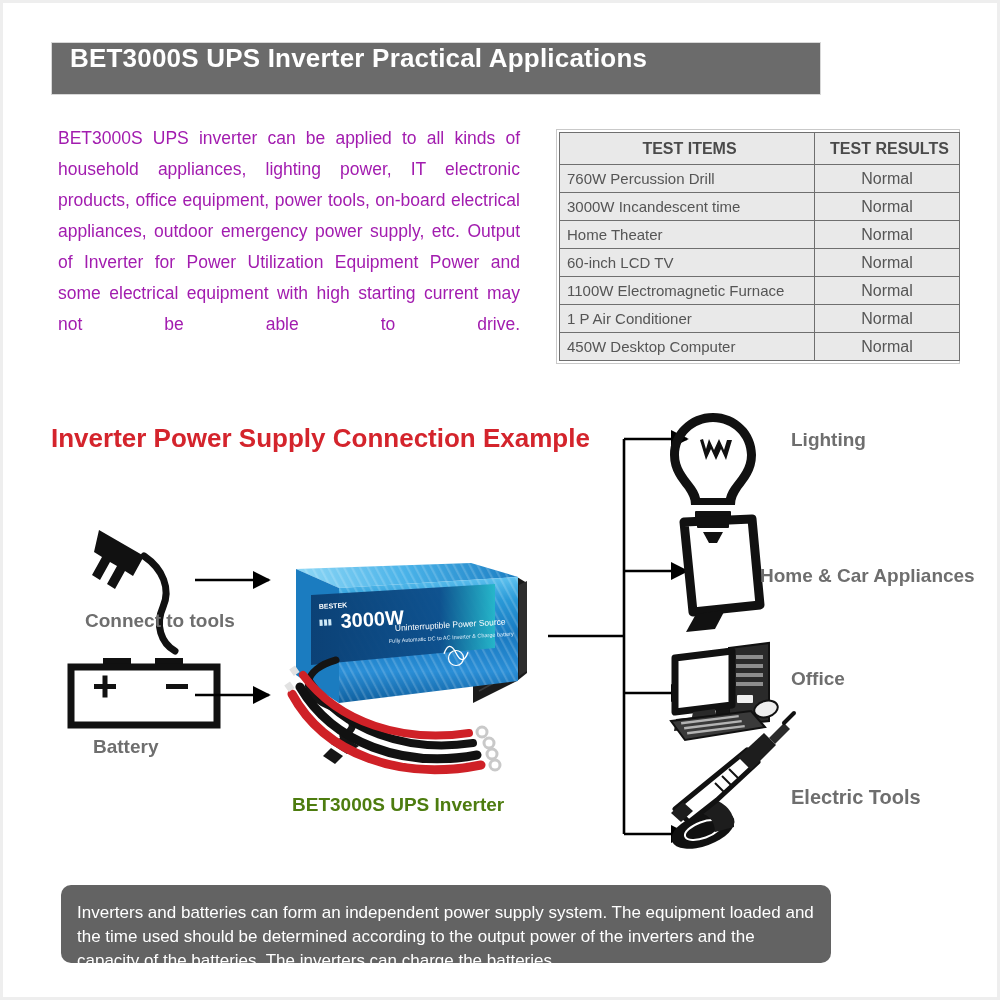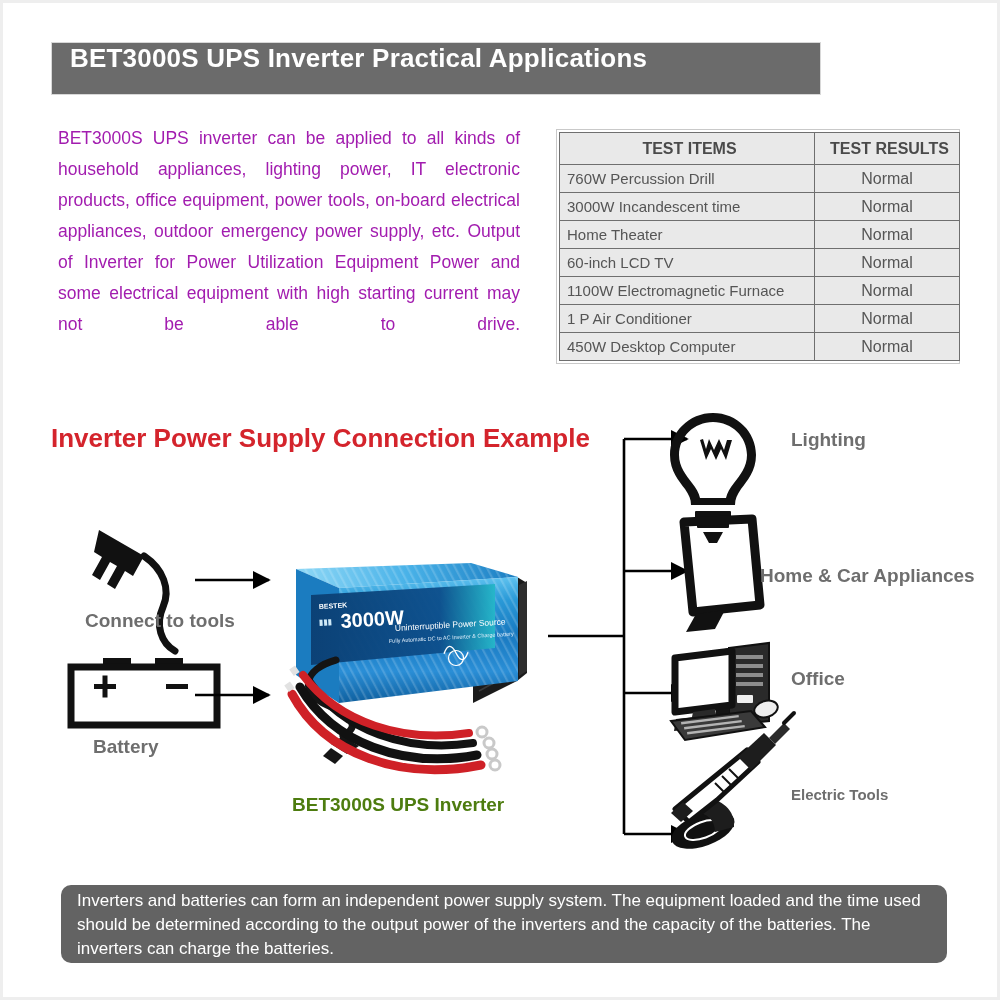--- a/index.html
+++ b/index.html
@@ -111,31 +111,31 @@
     color: #6e6e6e;
     font-weight: bold;
     white-space: nowrap;
   }
   #label-mains    { left: 82px;  top: 607px; font-size: 19px; }
   #label-battery  { left: 90px;  top: 733px; font-size: 19px; }
   #label-product  { left: 289px; top: 791px; font-size: 19px; color: #4d7c0f; }
   #label-lighting { left: 788px; top: 426px; font-size: 19px; }
   #label-home     { left: 757px; top: 562px; font-size: 19px; }
   #label-office   { left: 788px; top: 665px; font-size: 19px; }
-  #label-tools    { left: 788px; top: 783px; font-size: 15px; }
+  #label-tools    { left: 788px; top: 783px; font-size: 20px; }
 
   
   #bottom-banner {
     position: absolute;
     left: 58px; top: 882px;
-    width: 886px; height: 78px;
+    width: 770px; height: 78px;
     background: #636363;
     border-radius: 10px;
     box-sizing: border-box;
-    padding: 4px 16px 0 16px;
+    padding: 16px 16px 0 16px;
   }
   #bottom-banner-text {
     color: #ffffff;
     font-size: 17px;
     line-height: 24px;
   }
 </style>
 </head>
 <body>
 

